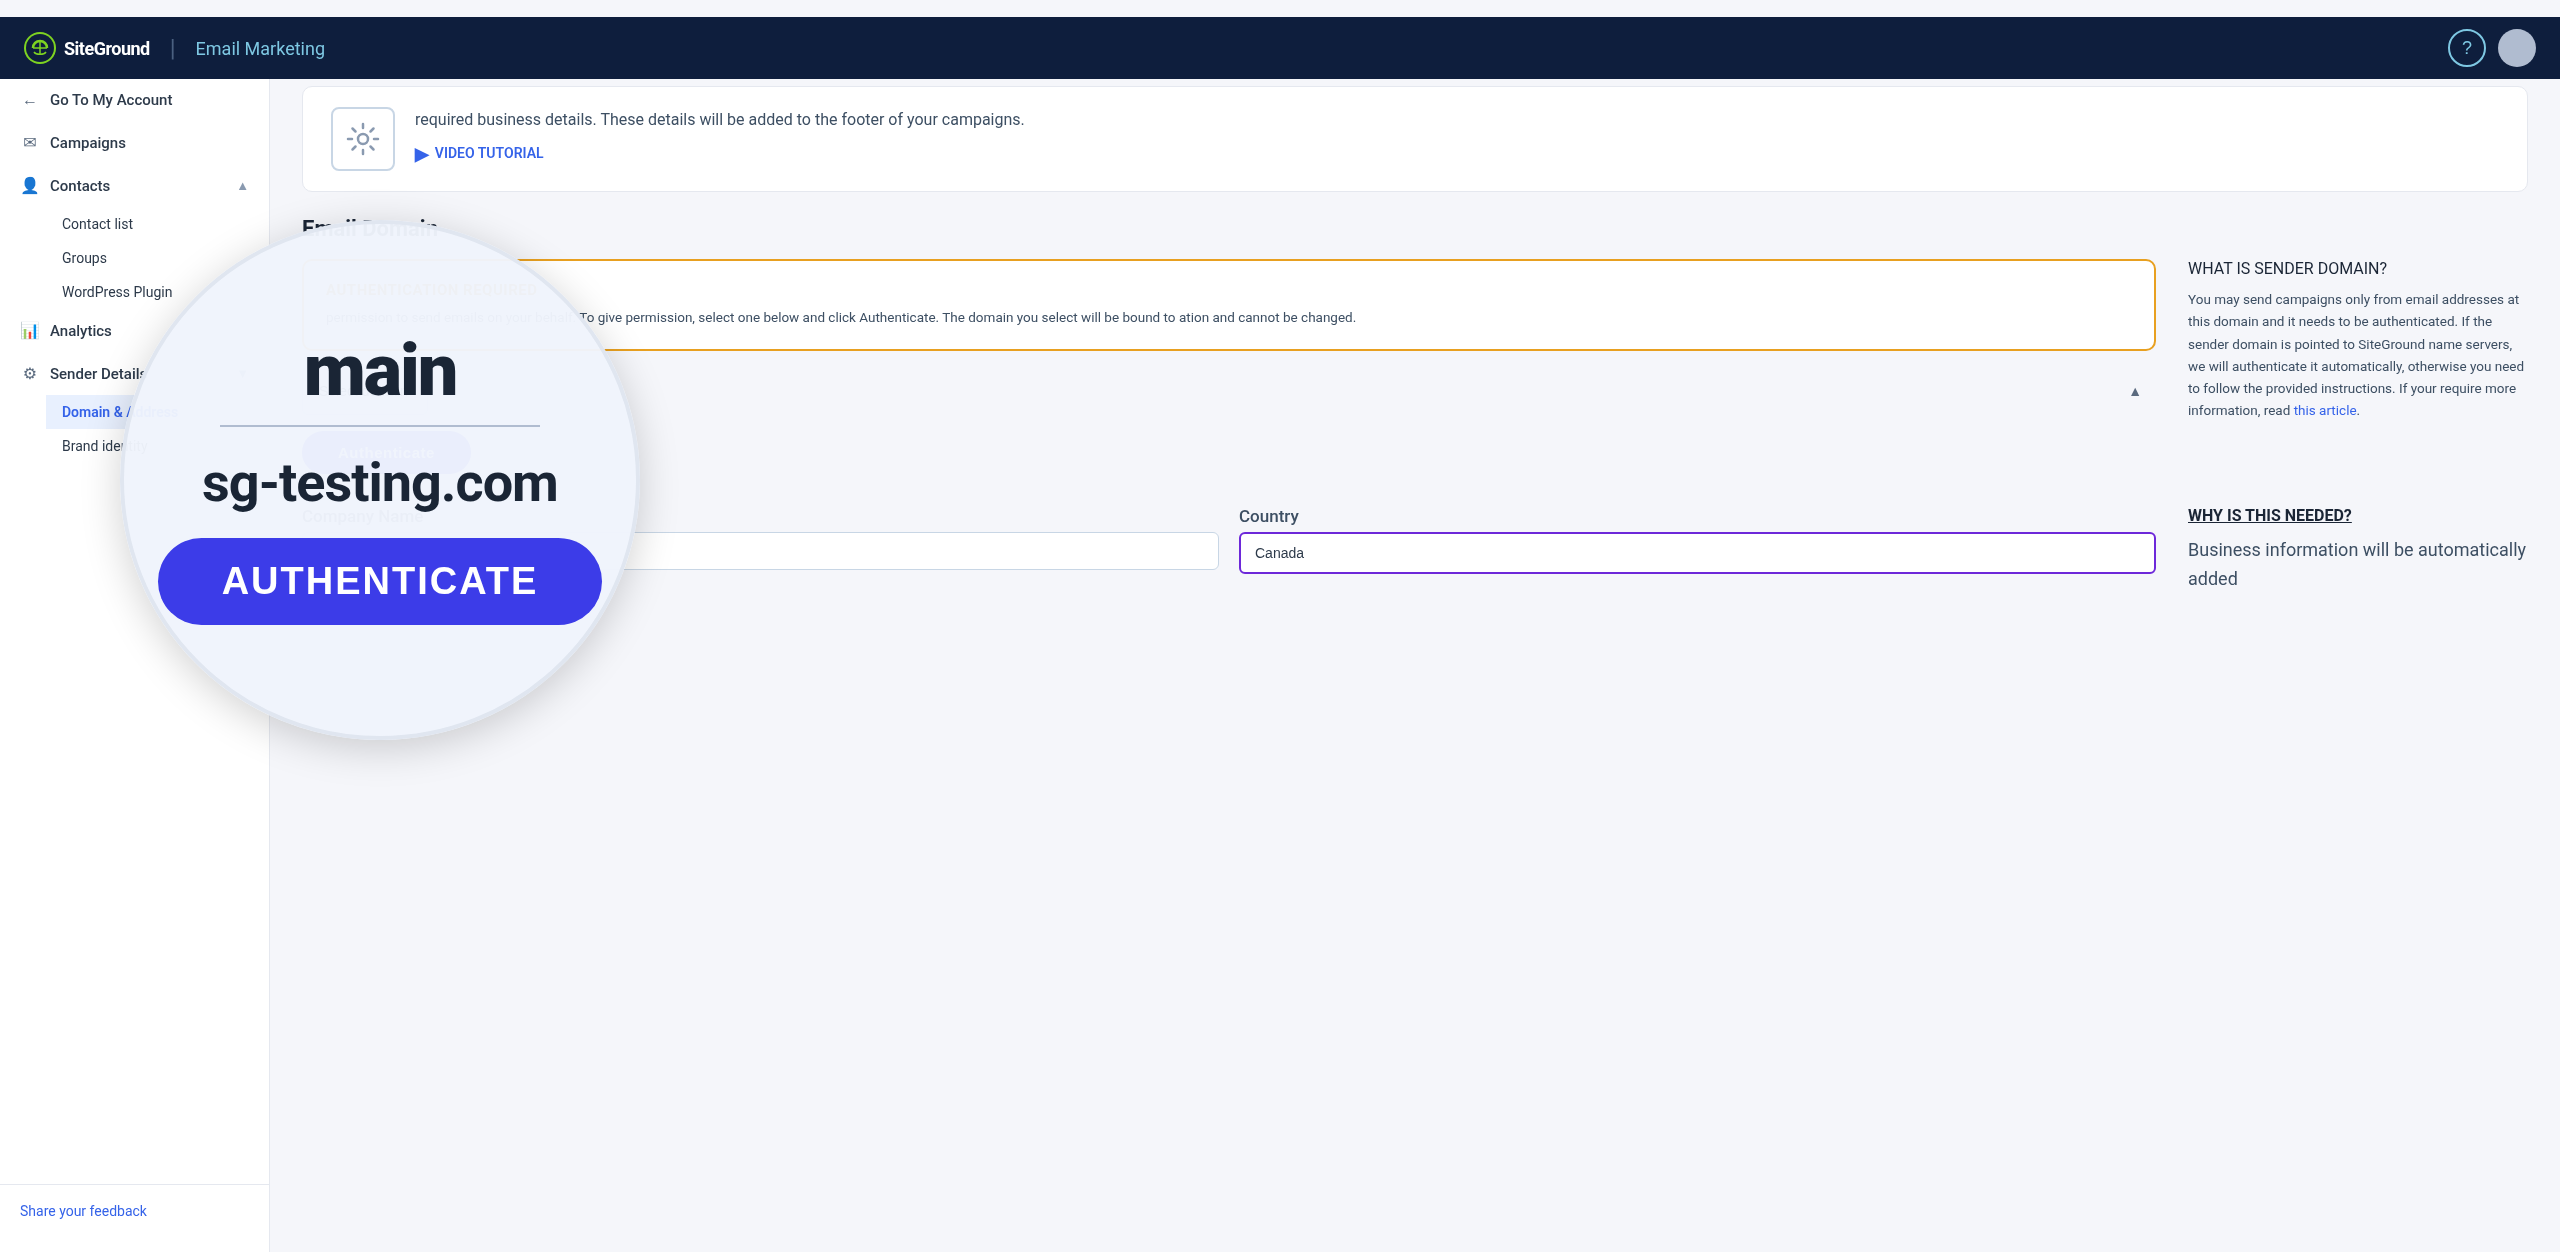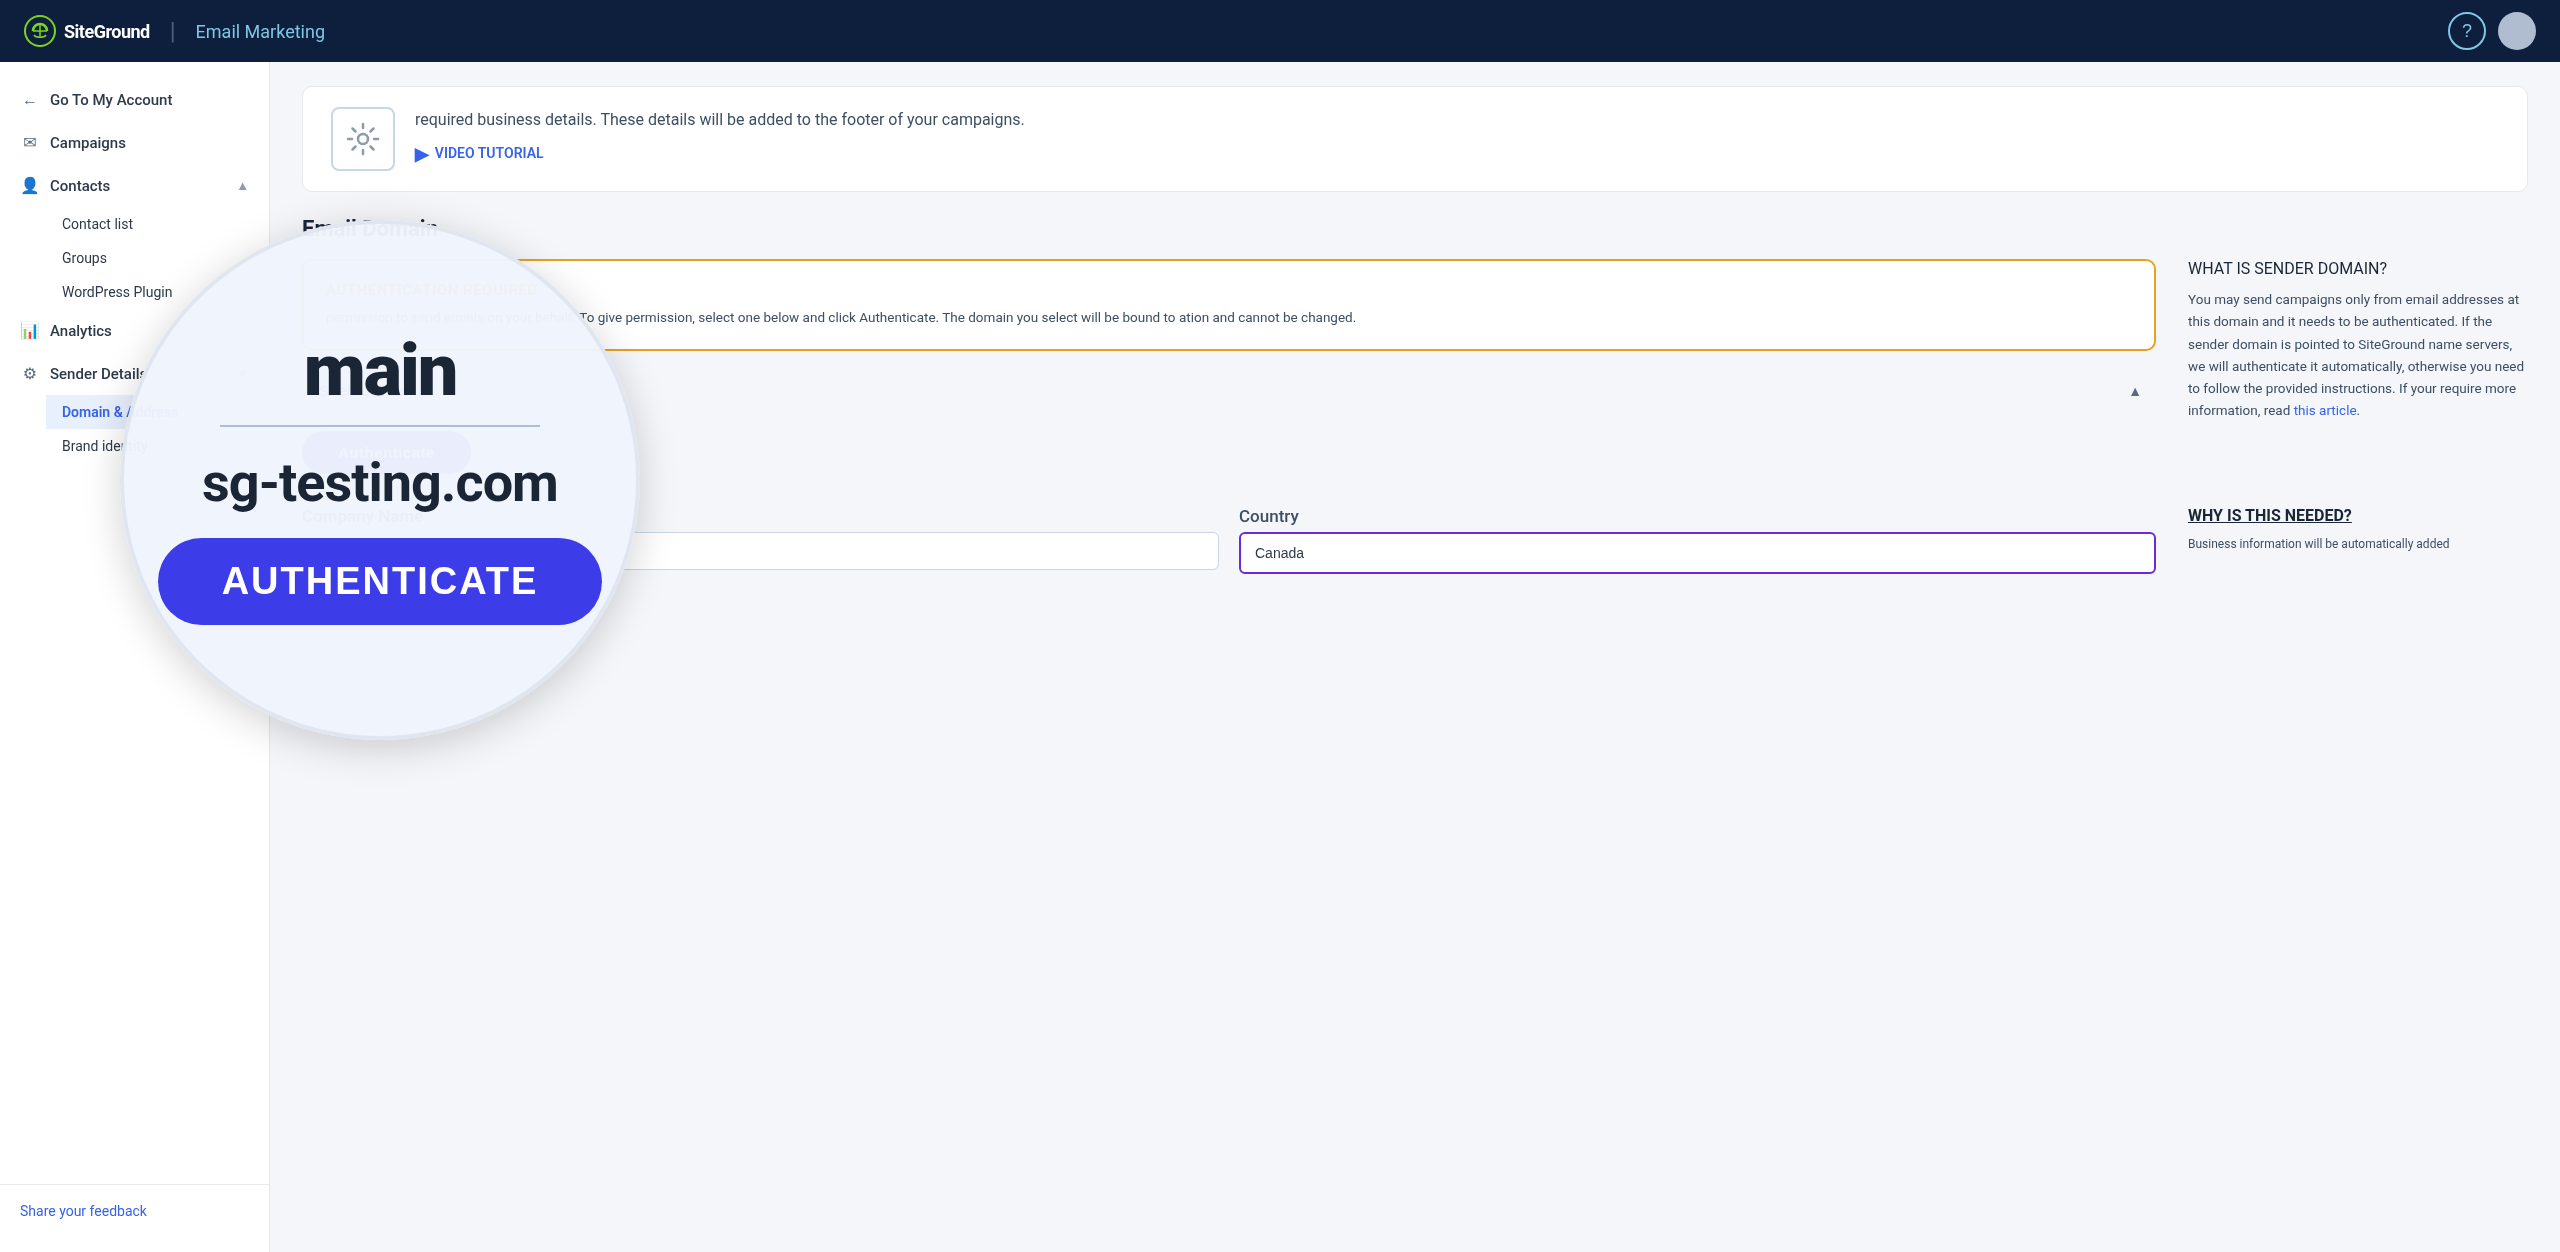--- a/index.html
+++ b/index.html
@@ -7,21 +7,21 @@
 
     
     .topnav {
       background: #0e1e3d;
       height: 62px;
       display: flex;
       align-items: center;
       padding: 0 24px;
       justify-content: space-between;
       position: fixed;
-      top: 0; left: 0; right: 0;
+      top: 17px; left: 0; right: 0;
       z-index: 100;
     }
     .topnav-left { display: flex; align-items: center; gap: 16px; }
     .divider-nav { color: #4a6080; font-size: 24px; margin: 0 4px; }
     .app-title { color: #7ec8e3; font-size: 18px; font-weight: 400; }
     .topnav-right { display: flex; align-items: center; gap: 12px; }
     .help-btn {
       width: 38px; height: 38px;
       border-radius: 50%;
       border: 2px solid #7ec8e3;
@@ -176,21 +176,21 @@
       border-radius: 6px;
       padding: 10px 14px;
       font-size: 14px;
       color: #2d3a4a;
       background: #fff;
       appearance: none;
       height: 42px;
     }
     .company-info-sidebar { width: 340px; flex-shrink: 0; }
     .company-info-title { font-size: 16px; font-weight: 700; color: #1a2535; margin-bottom: 10px; text-decoration: underline; }
-    .company-info-text { font-size: 12px; color: #3d4f63; line-height: 1.65; }
+    .company-info-text { font-size: 18px; color: #3d4f63; line-height: 1.65; }
 
     
     .magnifier-overlay {
       position: fixed;
       left: 120px;
       top: 220px;
       width: 520px;
       height: 520px;
       border-radius: 50%;
       background: rgba(240,244,252,0.97);

